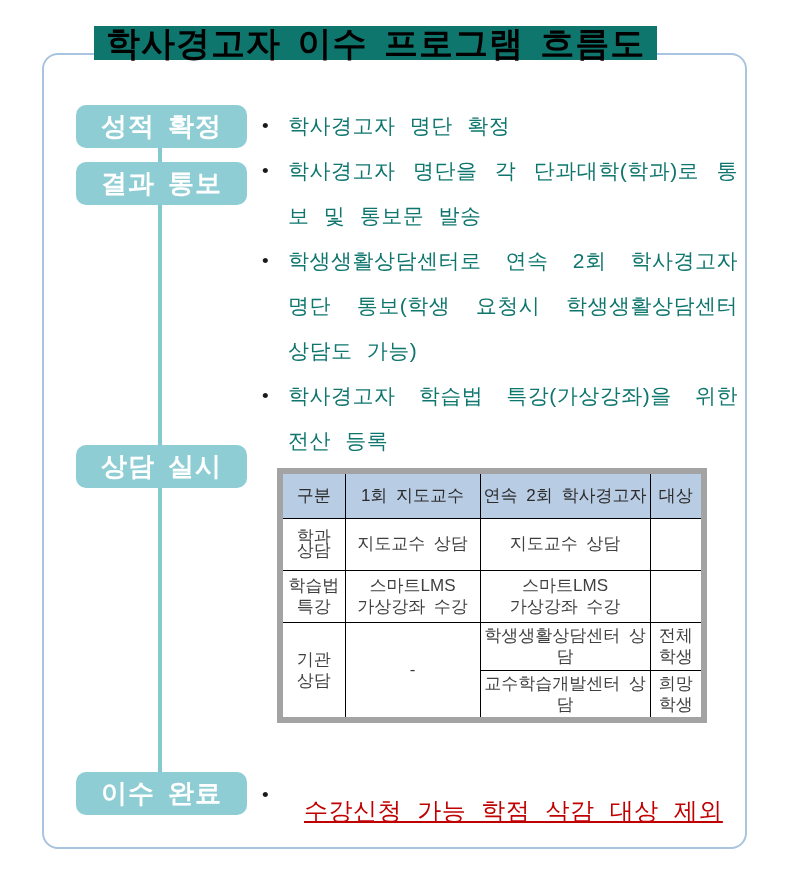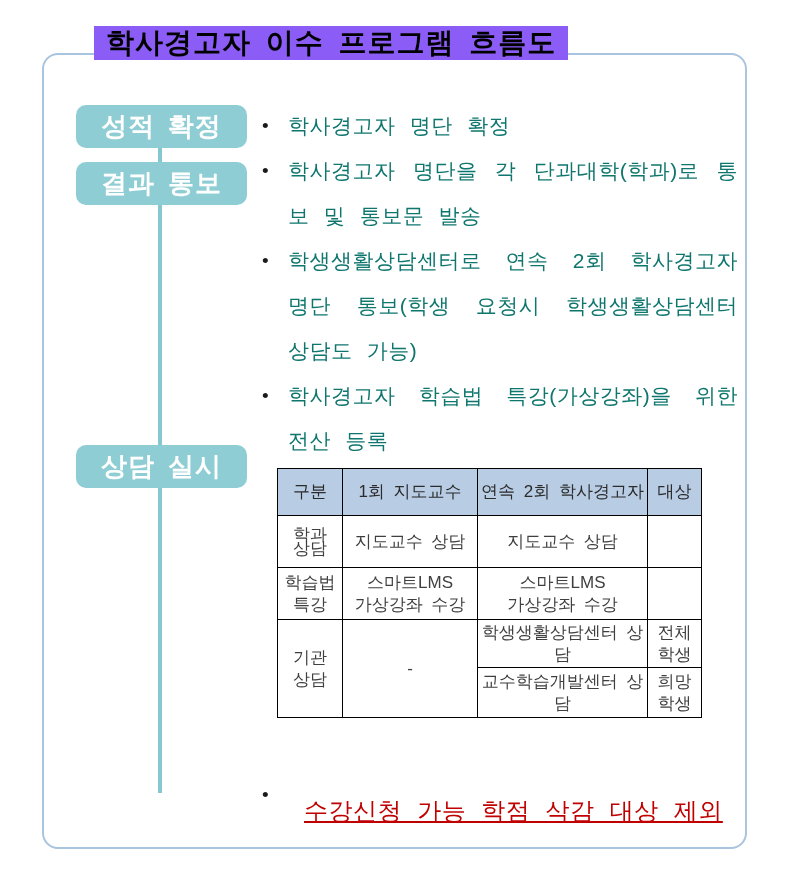--- a/index.html
+++ b/index.html
@@ -11,39 +11,39 @@
     overflow:hidden;
   }
   
   .frame{
     position:absolute;left:42px;top:53px;width:701px;height:792px;
     border:2px solid #a9c4de;border-radius:16px;
   }
   
   .title{
     position:absolute;left:94px;top:26px;
-    background:#8b5cf6;padding:0 12px;
-    font-size:28px;font-weight:bold;color:#000000;
+    background:#0f766e;padding:0 12px;
+    font-size:34px;font-weight:bold;color:#000000;
     letter-spacing:1px;word-spacing:6px;line-height:34px;
     z-index:3;white-space:nowrap;
   }
   
   .connector{
     position:absolute;left:158px;top:126px;width:4px;height:667px;
     background:#86c8d0;z-index:1;
   }
   
   .flow-box{
     position:absolute;left:76px;width:171px;height:43px;
     background:#8ecdd4;border-radius:10px;
     display:flex;align-items:center;justify-content:center;
     color:#ffffff;font-size:26px;font-weight:bold;
     word-spacing:5px;letter-spacing:1px;z-index:2;
   }
-  .box-step1{top:105px;font-family:Liberation Serif, serif;}
+  .box-step1{top:105px;}
   .box-step2{top:162px;}
   .box-step3{top:445px;}
   .box-step4{top:772px;}
   
   .bullets{
     position:absolute;left:262px;top:103px;width:476px;z-index:2;
   }
   .bullet{display:flex;align-items:flex-start;}
   .bullet .dot{
     width:26px;flex:0 0 26px;font-size:19px;line-height:45px;color:#1a1a1a;
@@ -55,21 +55,21 @@
   .bullet-red{position:absolute;left:262px;top:772px;width:476px;display:flex;z-index:2;}
   .bullet-red .dot{width:26px;flex:0 0 26px;font-size:19px;line-height:45px;color:#1a1a1a;}
   .bullet-red p{
     flex:1;margin:16px;font-size:24px;line-height:45px;color:#c00000;
     word-spacing:8px;letter-spacing:0.5px;white-space:nowrap;text-decoration:underline;
   }
   
   table.counsel{
     position:absolute;left:277px;top:468px;z-index:2;
     border-collapse:collapse;table-layout:fixed;
-    border:1px solid #a3a3a3;
+    border:6px solid #a3a3a3;
     font-size:17px;color:#3f3f3f;
   }
   table.counsel th,table.counsel td{
     border:1px solid #000000;
     text-align:center;vertical-align:middle;
     padding:1px 2px;font-weight:normal;
     white-space:pre-line;line-height:1.25;word-spacing:4px;
   }
   table.counsel th{background:#b8cce4;color:#2b2b2b;}
   .tight{line-height:0.8 !important;margin-left:36px;}
@@ -95,20 +95,23 @@
   <div class="connector"></div>
 
   <div class="flow-box box-step1">
     <span>성적 확정</span>
   </div>
   <div class="flow-box box-step2">
     <span>결과 통보</span>
   </div>
   <div class="flow-box box-step3">
     <span>상담 실시</span>
+  </div>
+  <div class="flow-box box-step4">
+    <span>이수 완료</span>
   </div>
 
   <div class="bullets">
     <div class="bullet">
       <span class="dot">•</span>
       <p>학사경고자 명단 확정</p>
     </div>
     <div class="bullet">
       <span class="dot">•</span>
       <p>학사경고자 명단을 각 단과대학(학과)로 통보 및 통보문 발송</p>

